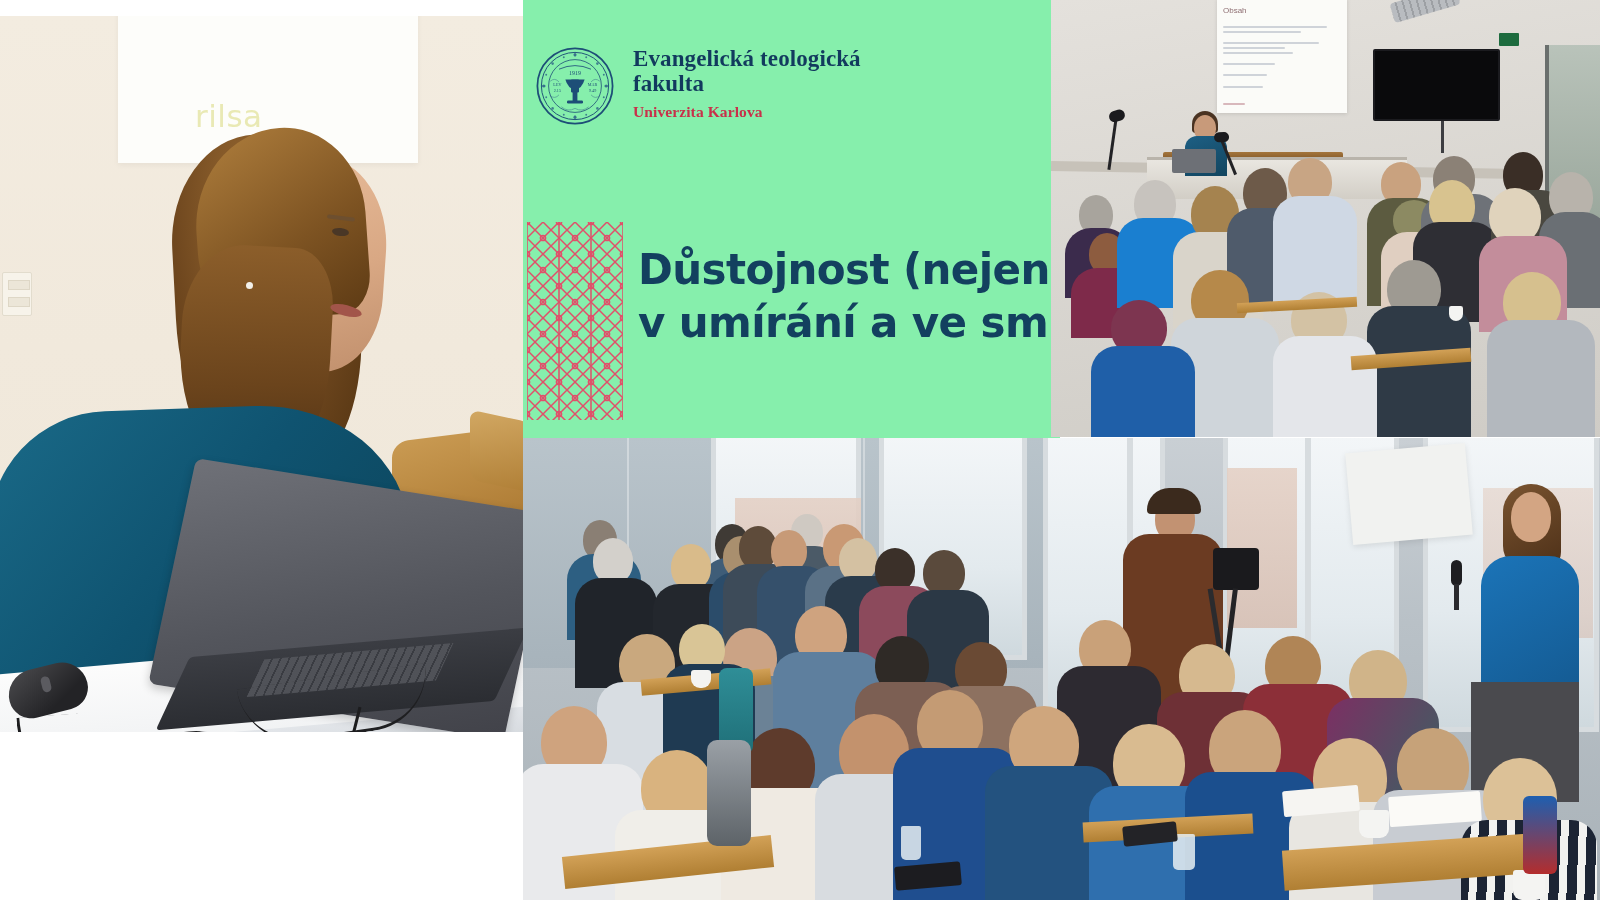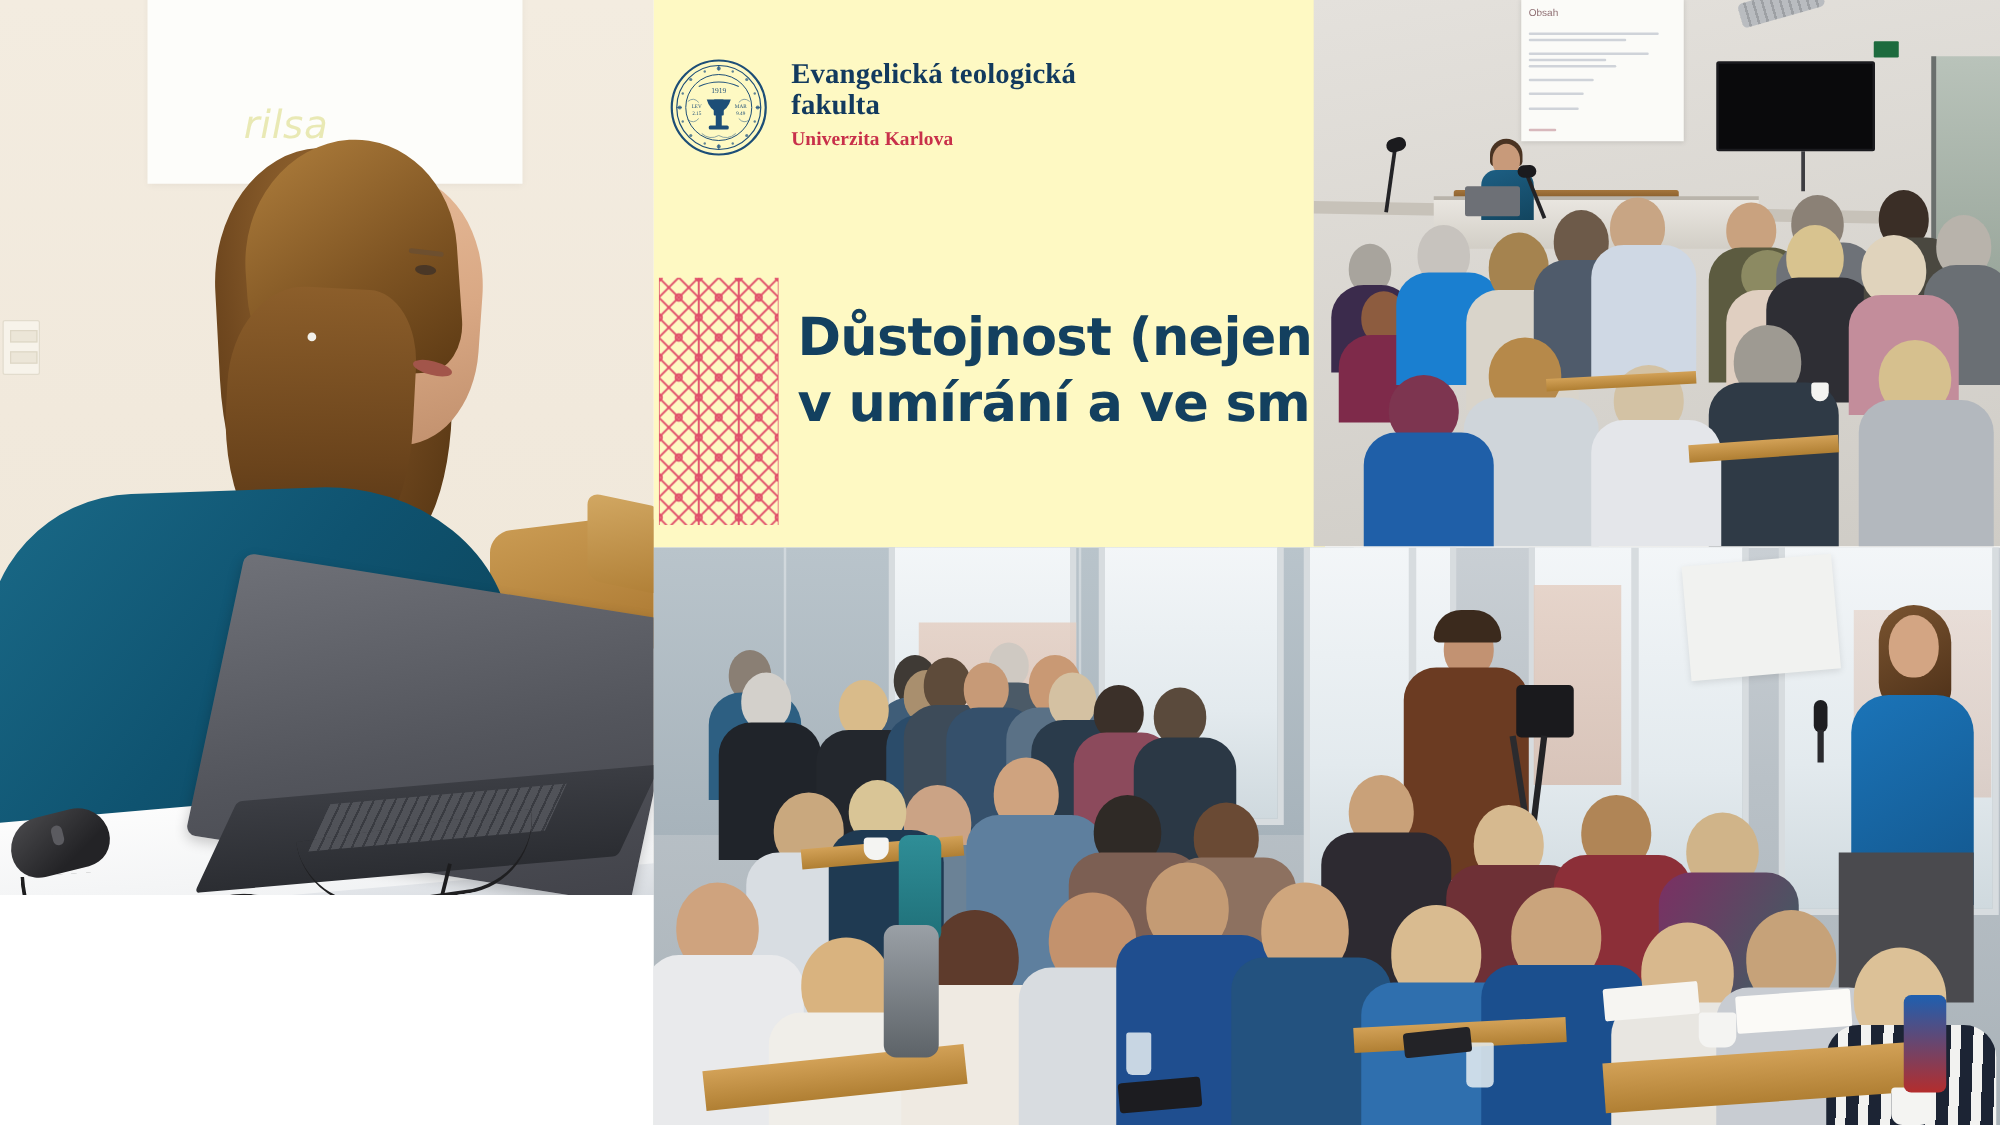--- a/index.html
+++ b/index.html
@@ -6,25 +6,24 @@
   * { margin:0; padding:0; box-sizing:border-box; }
   html,body { width:1600px; height:900px; overflow:hidden; background:#ffffff;
               font-family:"Liberation Sans", sans-serif; }
 
   #stage { position:relative; width:1600px; height:900px; overflow:hidden; background:#fff; }
 
   
   .photo { position:absolute; overflow:hidden; }
 
   
-  #photo-left { left:0; top:0; width:523px; height:716px;
+  #photo-left { left:0; top:16px; width:523px; height:716px;
      background:
        
        linear-gradient(180deg,#f3ece0 0%,#f1e9dc 46%,#efe7d9 100%);
-     font-style: italic;
   }
   .wall-screen { position:absolute; left:118px; top:-8px; width:300px; height:155px;
       background:#fdfdfa; box-shadow:0 2px 6px rgba(0,0,0,.05); }
   .rilsa { position:absolute; left:195px; top:82px; font-size:31px; font-weight:400;
       color:#e9e9b4; letter-spacing:.5px; font-family:"DejaVu Sans", sans-serif;}
   .lightswitch { position:absolute; left:2px; top:256px; width:30px; height:44px;
       background:#f7f3ea; border:1px solid #e2dccd; border-radius:2px; }
   .lightswitch:before, .lightswitch:after{ content:""; position:absolute; left:5px; width:20px;
       height:8px; background:#ece6d8; border:1px solid #ded7c6;}
   .lightswitch:before{ top:7px;} .lightswitch:after{ top:24px;}
@@ -93,21 +92,21 @@
   .cable3 { position:absolute; left:240px; top:660px; width:190px; height:60px;
      border-bottom:3px solid #1f1f21; border-radius:0 0 90px 90px; transform:rotate(-8deg);}
   .blackbox { position:absolute; left:22px; top:768px; width:72px; height:50px;
      background:linear-gradient(150deg,#35353a,#161618); border-radius:6px; transform:rotate(-5deg);}
   .blackbox:after{content:"";position:absolute;left:12px;top:8px;width:26px;height:7px;
      background:#6c6c70;border-radius:2px;}
   .mic-stalk { position:absolute; left:350px; top:690px; width:3px; height:70px;
      background:#1c1c1e; transform:rotate(14deg);}
 
   
-  #card { position:absolute; left:523px; top:0; width:537px; height:438px; background:#fef9c3;text-decoration:underline; }
+  #card { position:absolute; left:523px; top:0; width:537px; height:438px; background:#86efac;text-decoration:underline; }
   .logo-row { position:absolute; left:12px; top:46px; display:flex; align-items:flex-start; gap:18px;}
   .seal { width:80px; height:80px; flex:0 0 80px; }
   .etf-text .l1 { font-family:"Liberation Serif", serif; font-weight:700; font-size:23px;
      line-height:25px; color:#123a5e; letter-spacing:.1px; }
   .etf-text .l2 { font-family:"Liberation Serif", serif; font-weight:700; font-size:15.5px;
      color:#c8304a; margin-top:7px; letter-spacing:.1px;}
   .pattern { position:absolute; left:4px; top:222px; width:96px; height:198px; overflow:hidden;}
   .title-block{ position:absolute; left:115px; top:228px; width:408px;}
   .konference{ font-size:17px; font-weight:700; color:#e0324a; letter-spacing:.2px;}
   .bigtitle{ margin-top:16px; font-size:42px; line-height:51px; font-weight:700;

